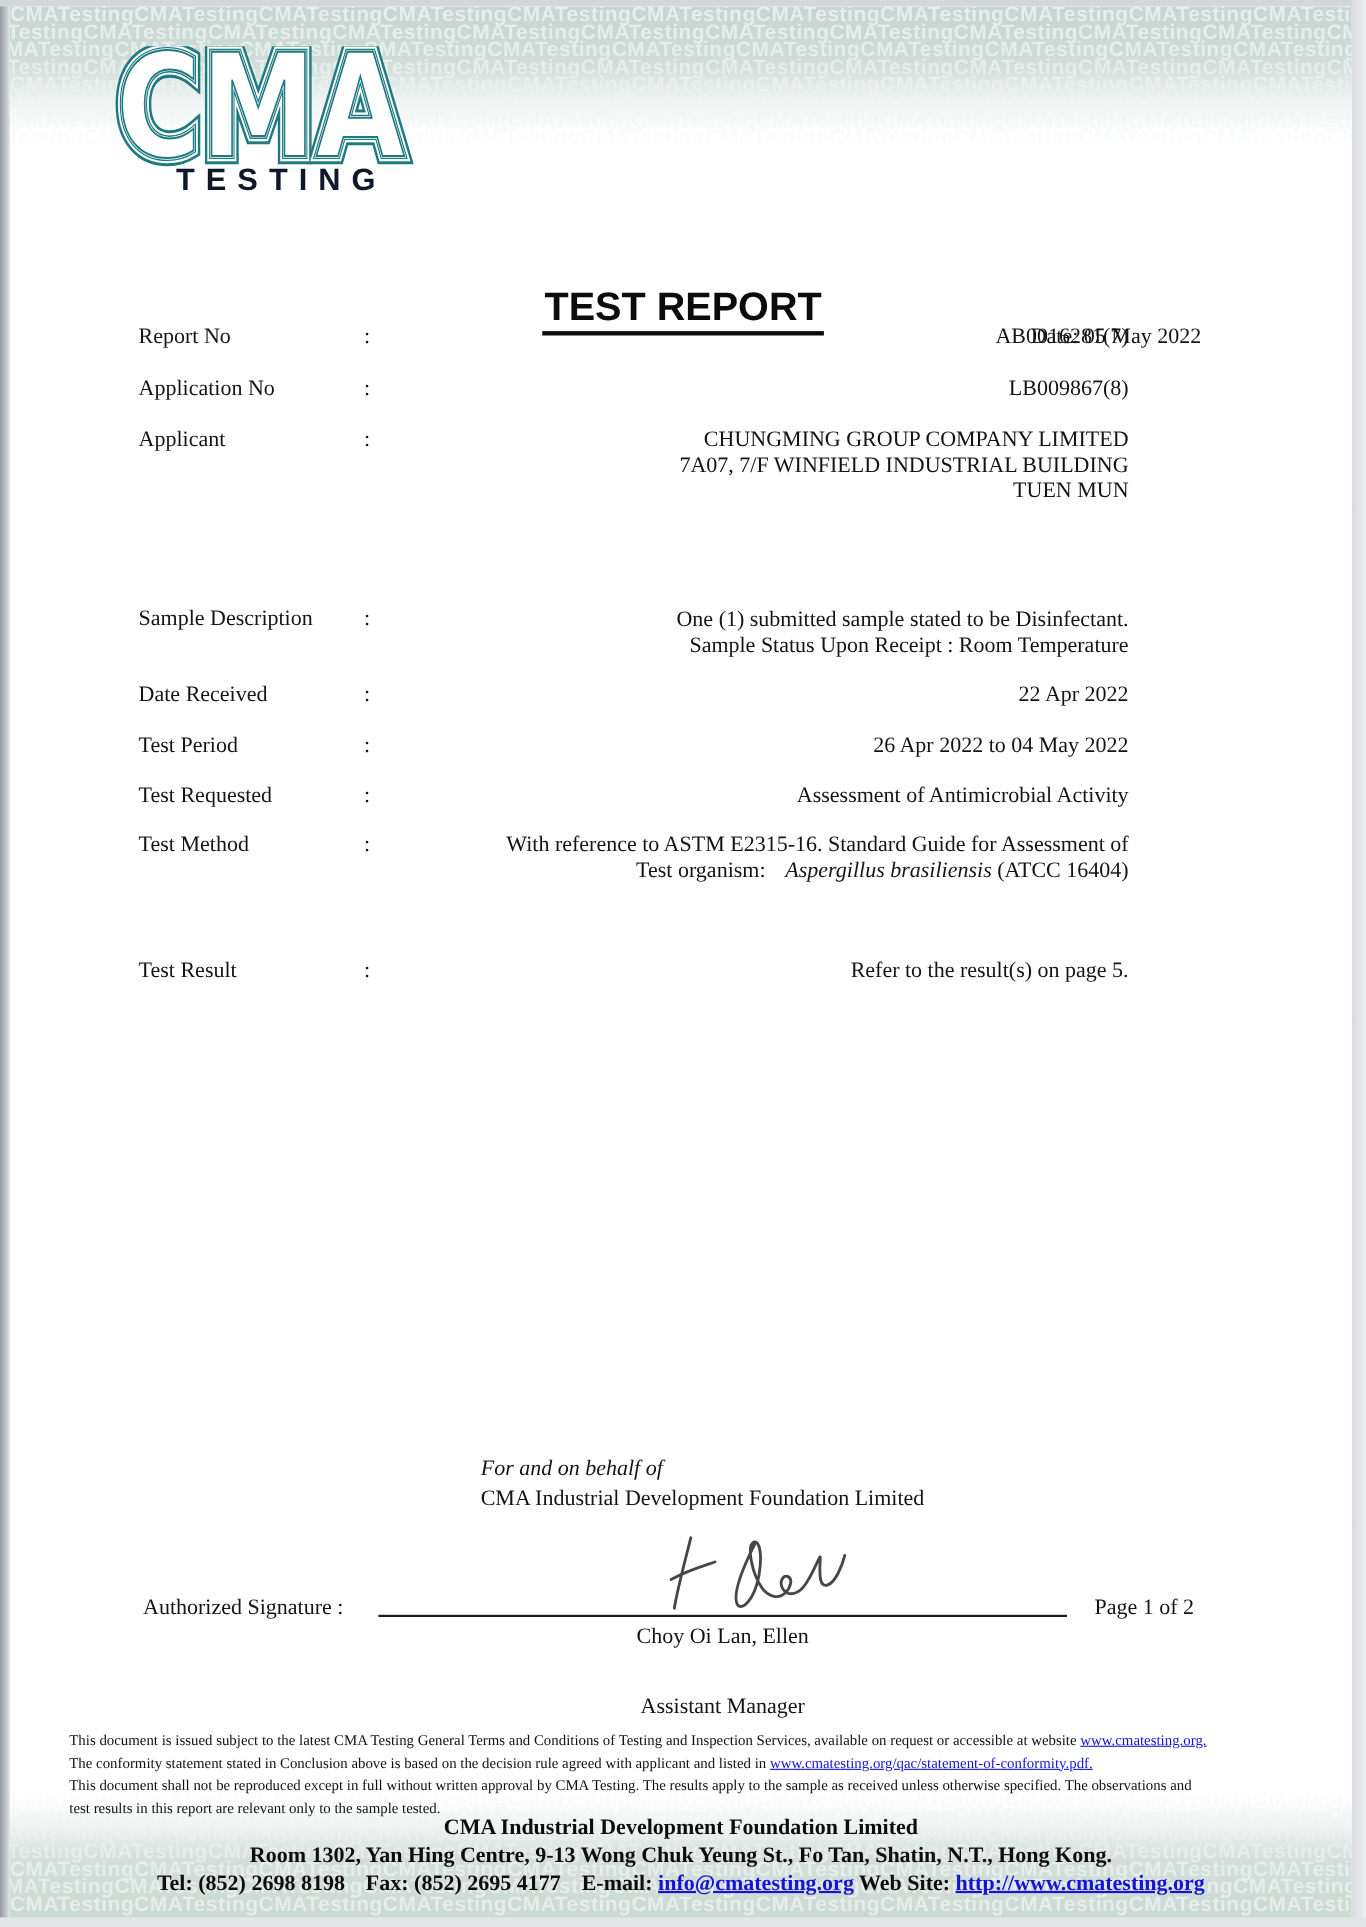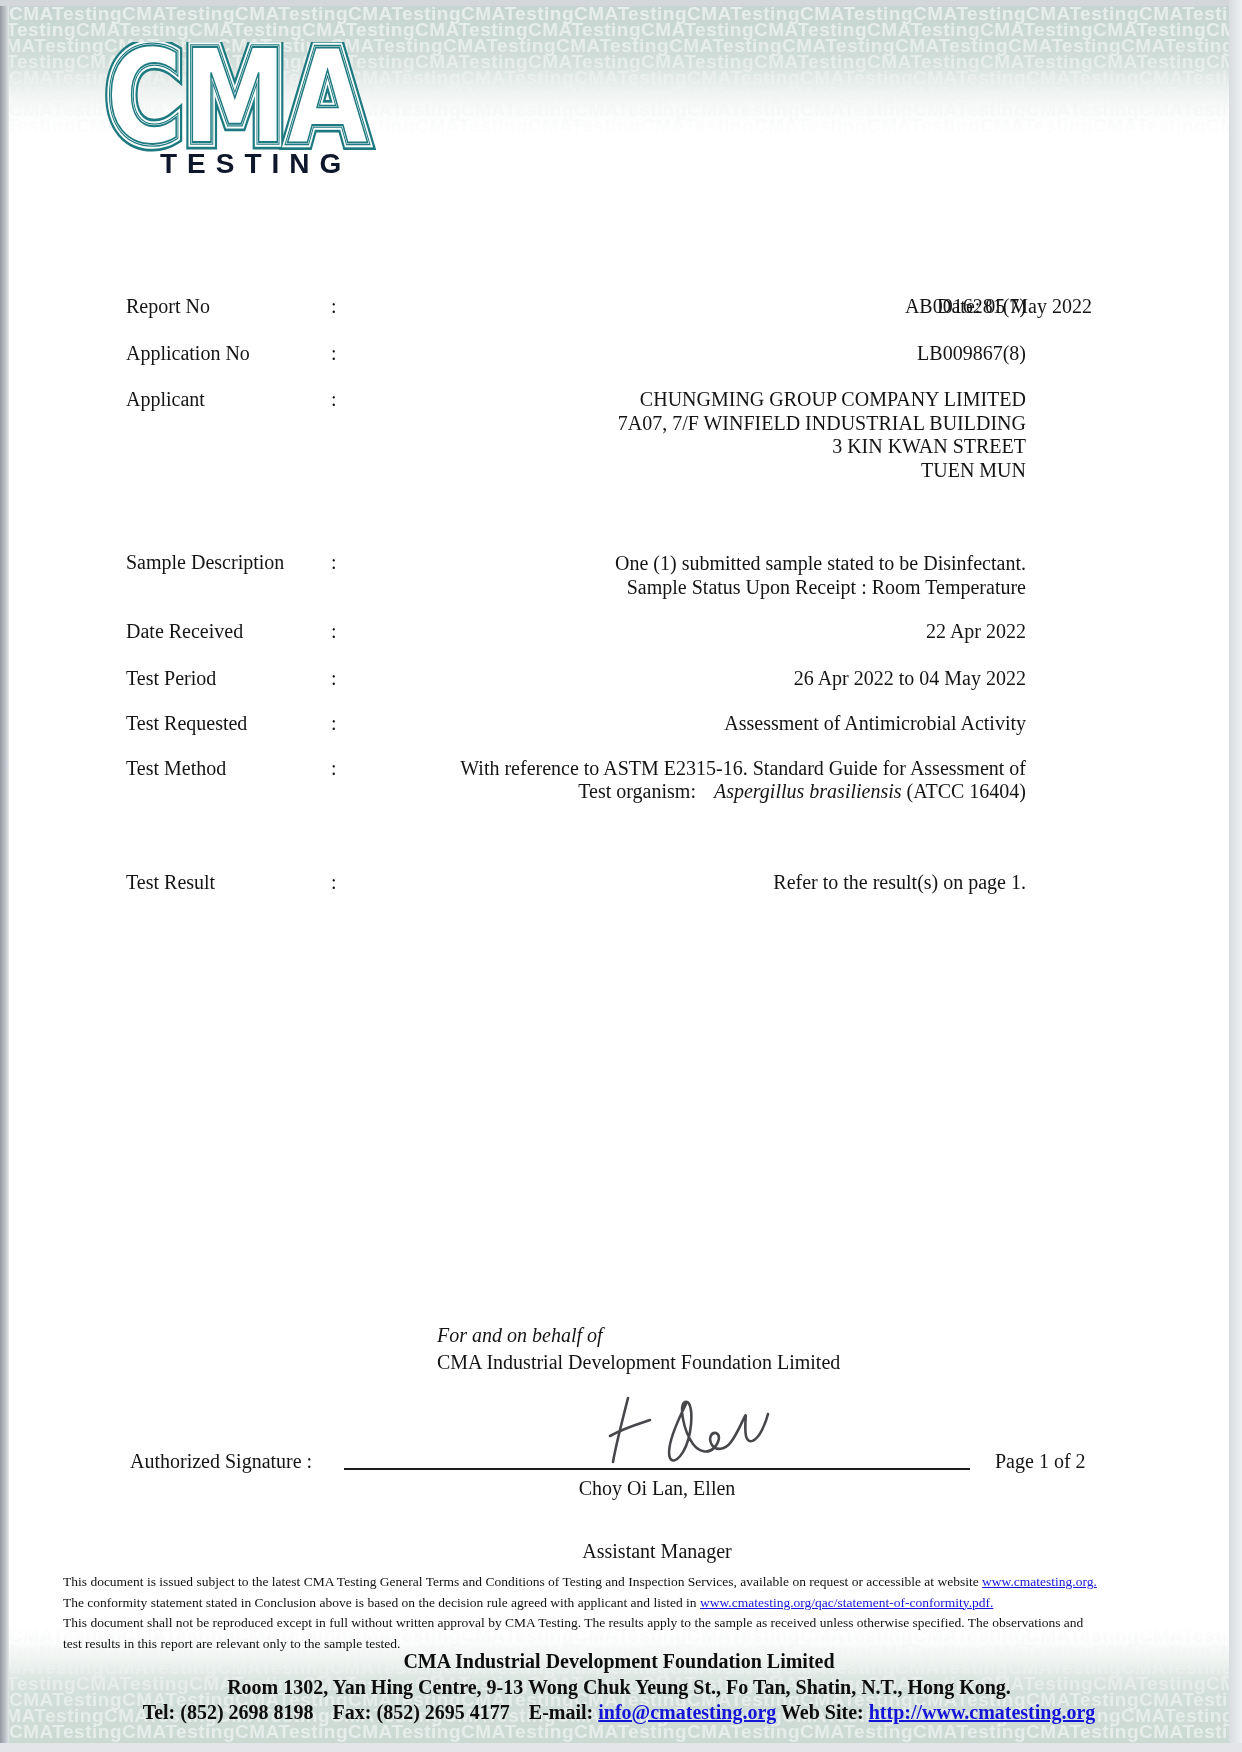--- a/index.html
+++ b/index.html
@@ -112,41 +112,43 @@
     </defs>
     <use href="#cma" xlink:href="#cma" fill="none" stroke="#1d7a80" stroke-width="15"></use>
     <use href="#cma" xlink:href="#cma" fill="#ffffff" stroke="#ffffff" stroke-width="9.5"></use>
     <use href="#cma" xlink:href="#cma" fill="none" stroke="#1d7a80" stroke-width="5.5"></use>
     <use href="#cma" xlink:href="#cma" fill="none" stroke="#ffffff" stroke-width="3"></use>
     <use href="#cma" xlink:href="#cma" fill="#ffffff" stroke="none"></use>
     <use href="#cma" xlink:href="#cma" fill="none" stroke="#1d7a80" stroke-width="1.8"></use>
   </svg>
   <div class="logo-word">TESTING</div>
 
+  <div class="title-wrap">
+    <span class="title">TEST REPORT</span>
+  </div>
 
   <div class="f-row" style="top:295px">
     <span class="f-label">Report No</span>
     <span class="f-colon">:</span>
     <span class="f-value">AB0016281(7)</span>
     <span class="date-right">Date: 05 May 2022</span>
   </div>
 
   <div class="f-row" style="top:342px">
     <span class="f-label">Application No</span>
     <span class="f-colon">:</span>
     <span class="f-value">LB009867(8)</span>
   </div>
 
   <div class="f-row" style="top:388px">
     <span class="f-label">Applicant</span>
     <span class="f-colon">:</span>
     <div class="f-value">
       <div>CHUNGMING GROUP COMPANY LIMITED</div>
       <div>7A07, 7/F WINFIELD INDUSTRIAL BUILDING</div>
-      <div>3 KIN KWAN STREET</div>
       <div>TUEN MUN</div>
     </div>
   </div>
 
   <div class="f-row" style="top:551px">
     <span class="f-label">Sample Description</span>
     <span class="f-colon">:</span>
     <div class="f-value" style="line-height:24px">
       <div>One (1) submitted sample stated to be Disinfectant.</div>
       <div>Sample Status Upon Receipt : Room Temperature</div>
@@ -178,21 +180,21 @@
       <div>With reference to ASTM E2315-16. Standard Guide for Assessment of</div>
       <div class="sub-row">
         <span class="sub-label">Test organism</span><span class="sub-colon">:</span><span class="sub-val"><span class="italic">Aspergillus brasiliensis</span><span> (ATCC 16404)</span></span>
       </div>
     </div>
   </div>
 
   <div class="f-row" style="top:871px">
     <span class="f-label">Test Result</span>
     <span class="f-colon">:</span>
-    <span class="f-value">Refer to the result(s) on page 1.</span>
+    <span class="f-value">Refer to the result(s) on page 5.</span>
   </div>
 
   <div class="behalf">
     <span class="italic">For and on behalf of</span>
     <span>CMA Industrial Development Foundation Limited</span>
   </div>
 
   <svg class="sig-svg" width="180" height="88" viewBox="0 0 180 88">
     <g fill="none" stroke="#47474b" stroke-width="2.6" stroke-linecap="round">
       <path d="M 30,12 C 25,32 18,58 15,76"></path>

